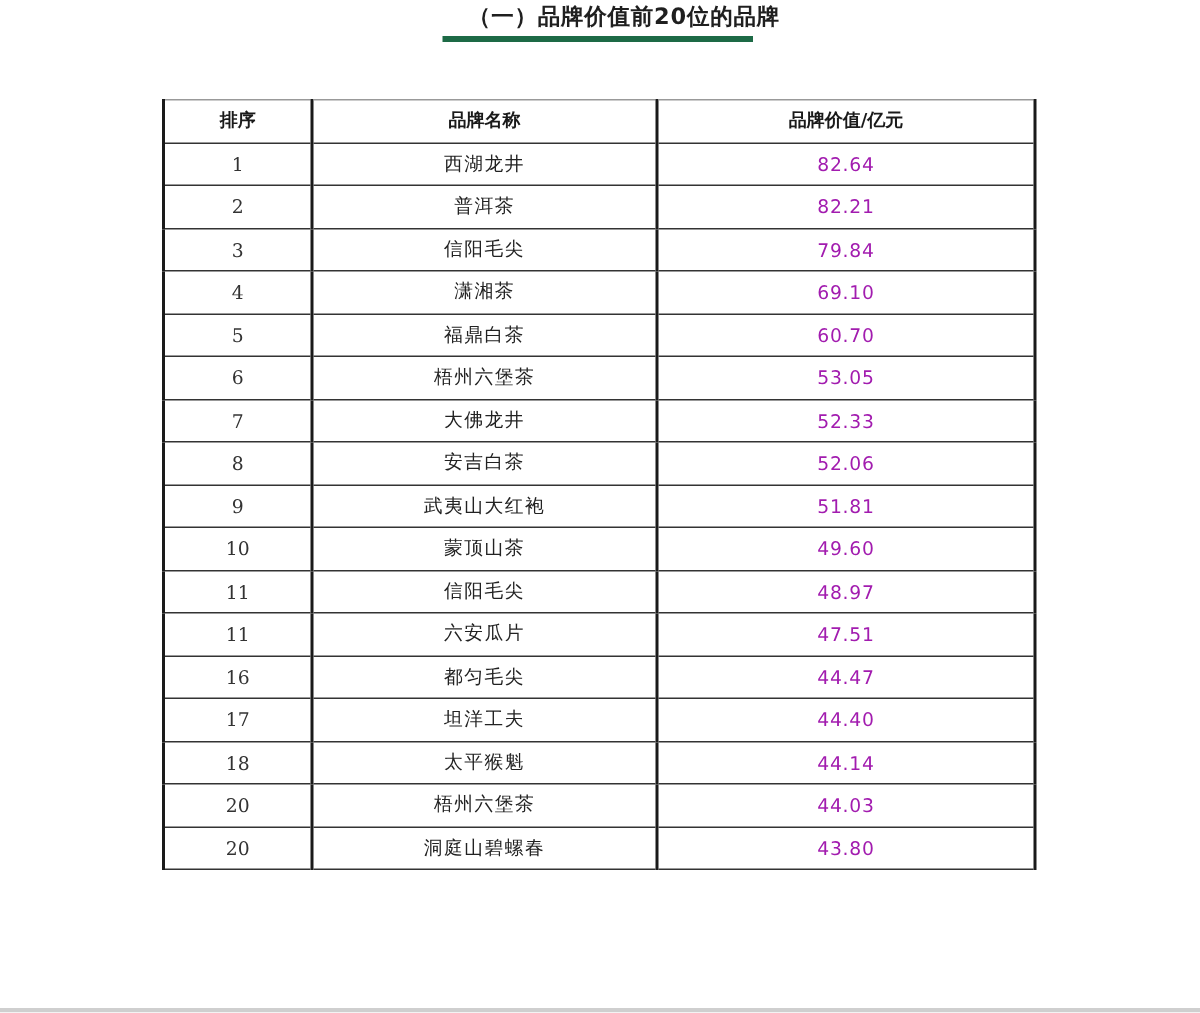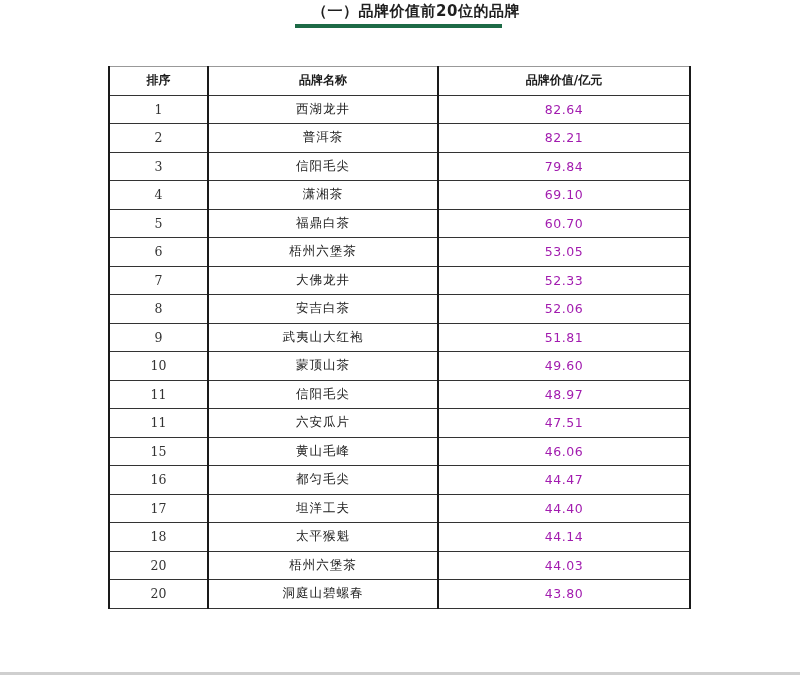--- a/index.html
+++ b/index.html
@@ -110,25 +110,20 @@
         <td class="rank">11</td>
         <td class="name">信阳毛尖</td>
         <td class="num">48.97</td>
       </tr>
       <tr>
         <td class="rank">11</td>
         <td class="name">六安瓜片</td>
         <td class="num">47.51</td>
       </tr>
       <tr>
-        <td class="rank">15</td>
-        <td class="name">黄山毛峰</td>
-        <td class="num">46.06</td>
-      </tr>
-      <tr>
         <td class="rank">16</td>
         <td class="name">都匀毛尖</td>
         <td class="num">44.47</td>
       </tr>
       <tr>
         <td class="rank">17</td>
         <td class="name">坦洋工夫</td>
         <td class="num">44.40</td>
       </tr>
       <tr>

